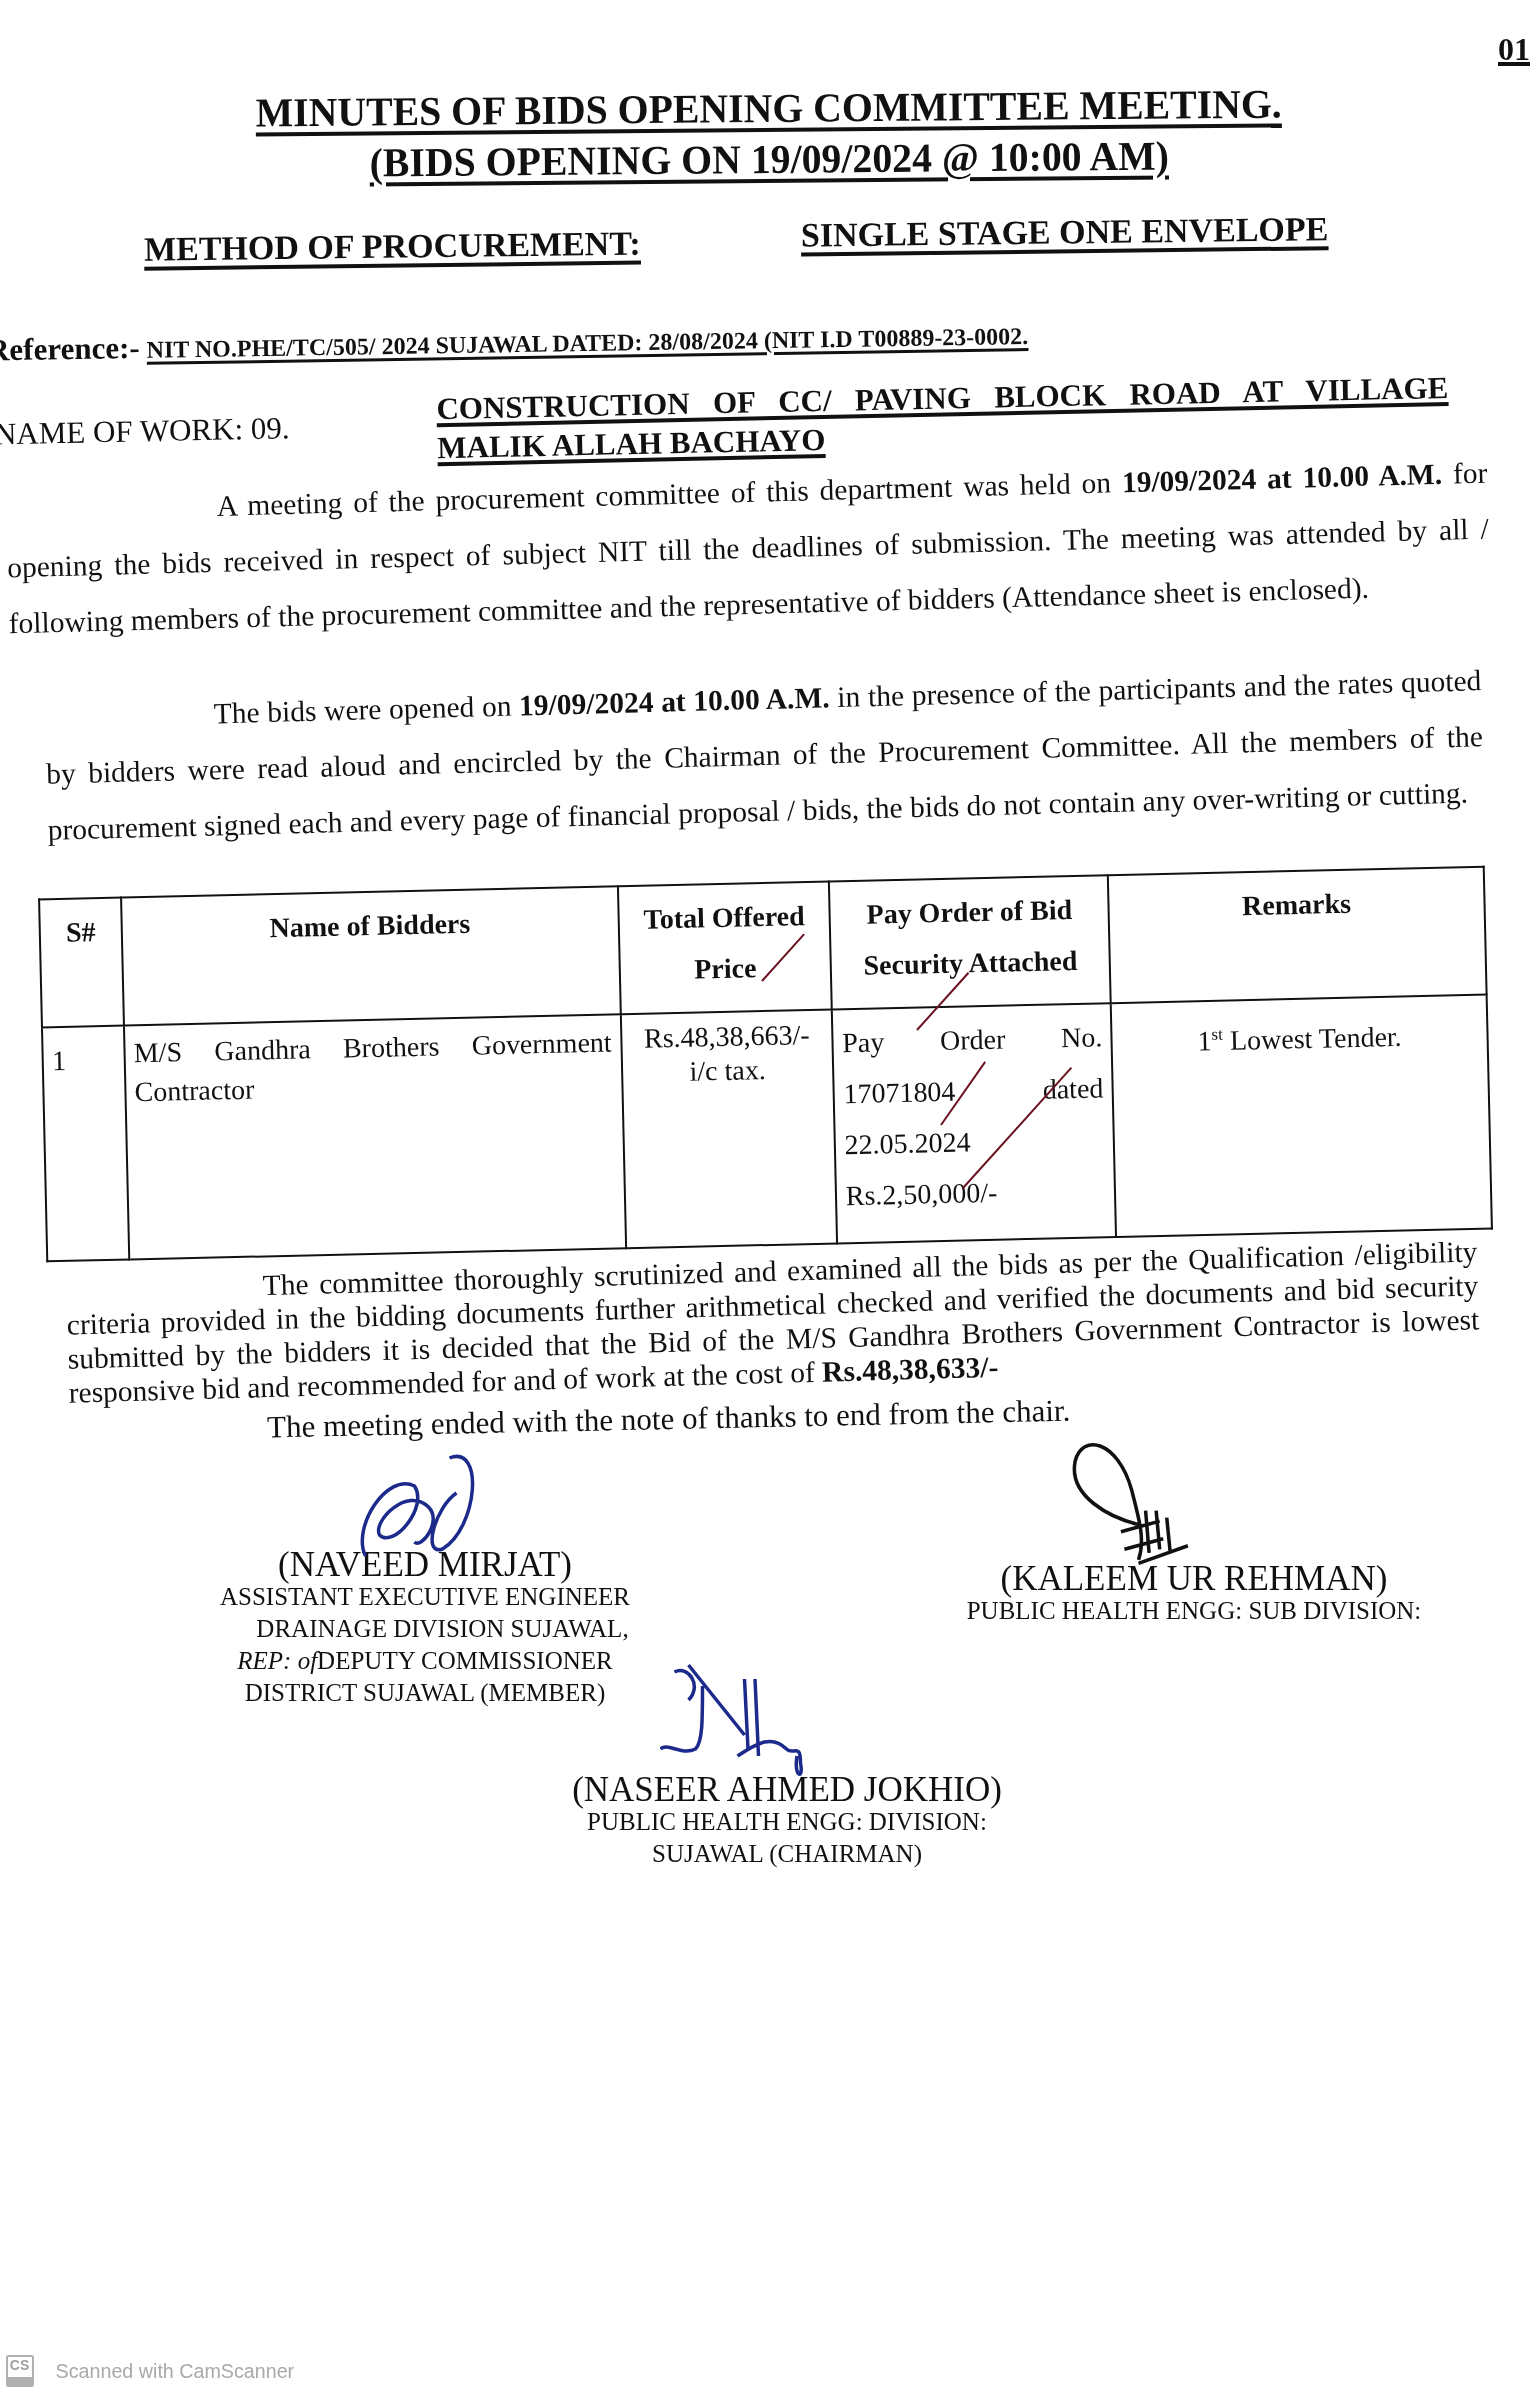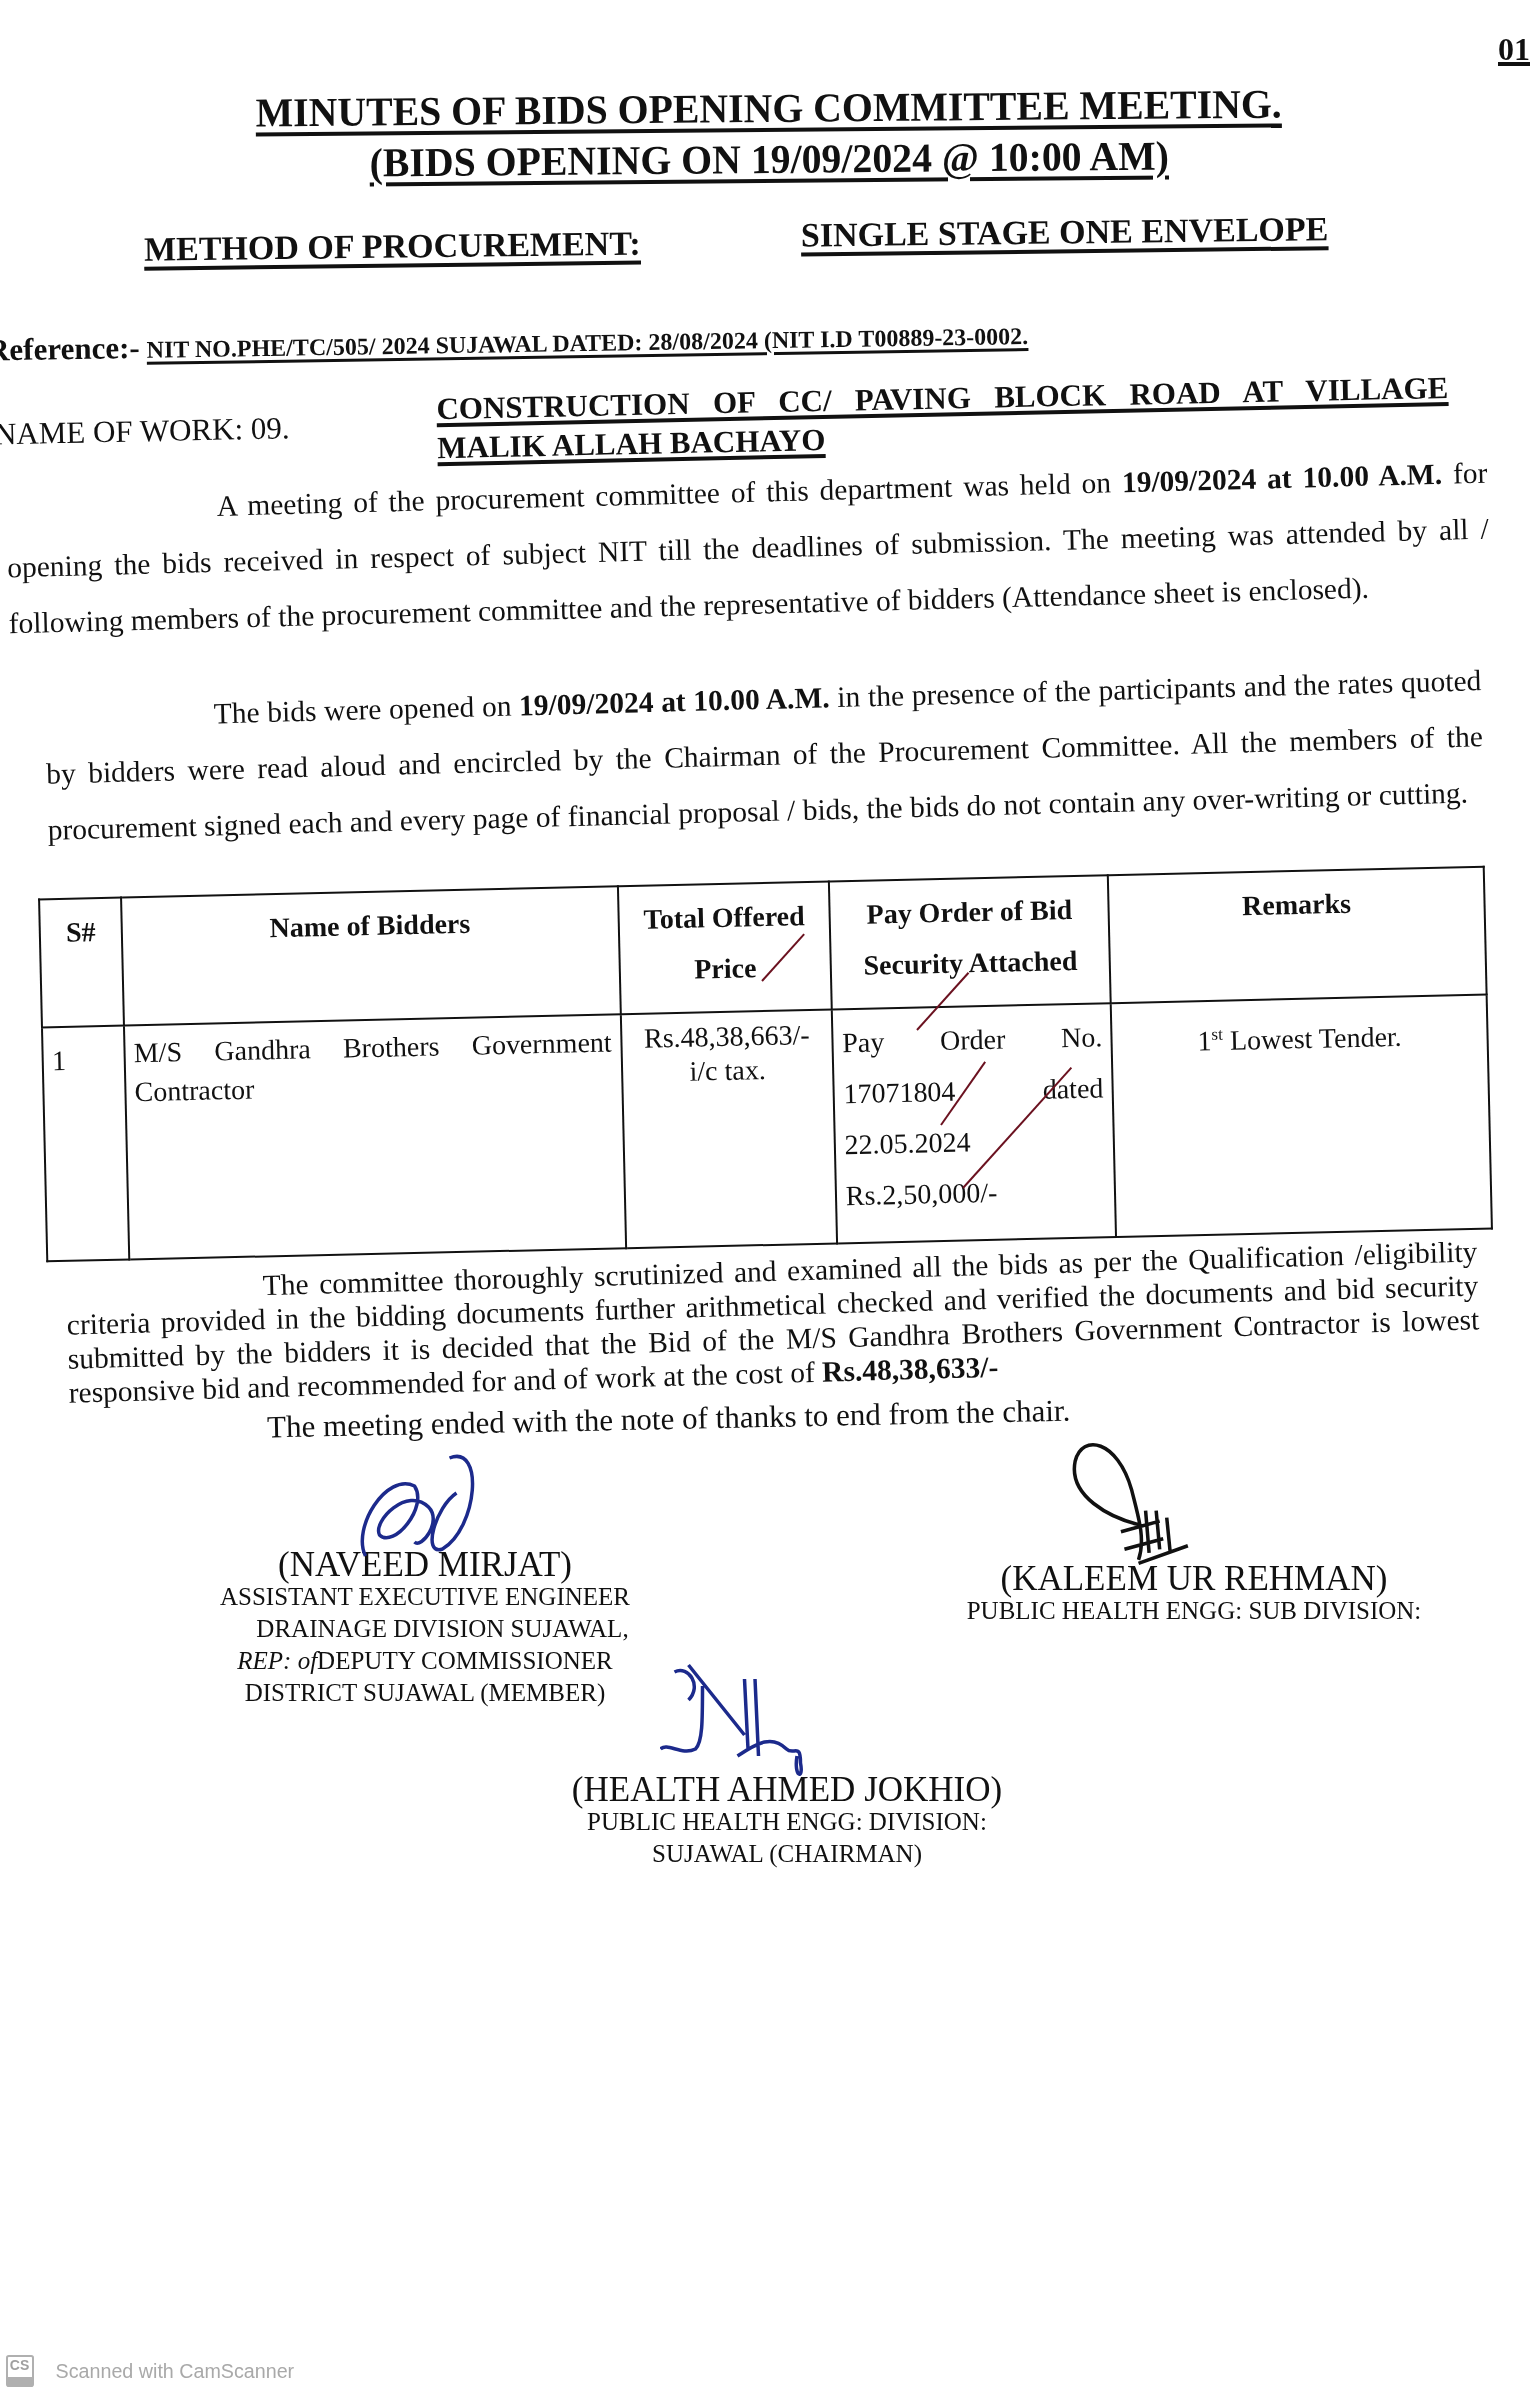--- a/index.html
+++ b/index.html
@@ -172,21 +172,21 @@
     <div class="sig-name">(KALEEM UR REHMAN)</div>
     <div>PUBLIC HEALTH ENGG: SUB DIVISION:</div>
   </div>
 </div>
 
 <div class="sig sig3">
   <svg class="sig-mark" style="left:119px; top:0;" width="183" height="126" viewBox="0 0 260 180">
     <path d="M20 20 C40 10 60 40 40 60 M60 40 C60 90 60 120 50 130 C30 140 10 120 0 130 M40 10 L120 110 M120 30 L125 130 M135 30 L140 140 M110 140 C140 120 160 110 180 130 C190 140 200 120 200 150 C205 175 190 170 195 140" stroke="#1c2a8c" stroke-width="5" fill="none"></path>
   </svg>
   <div class="block">
-    <div class="sig-name">(HEALTH AHMED JOKHIO)</div>
+    <div class="sig-name">(NASEER AHMED JOKHIO)</div>
     <div>PUBLIC HEALTH ENGG: DIVISION:</div>
     <div>SUJAWAL (CHAIRMAN)</div>
   </div>
 </div>
 
 <div class="footer">
   <div class="cs-logo">CS</div>
   <span>Scanned with CamScanner</span>
 </div>
 

